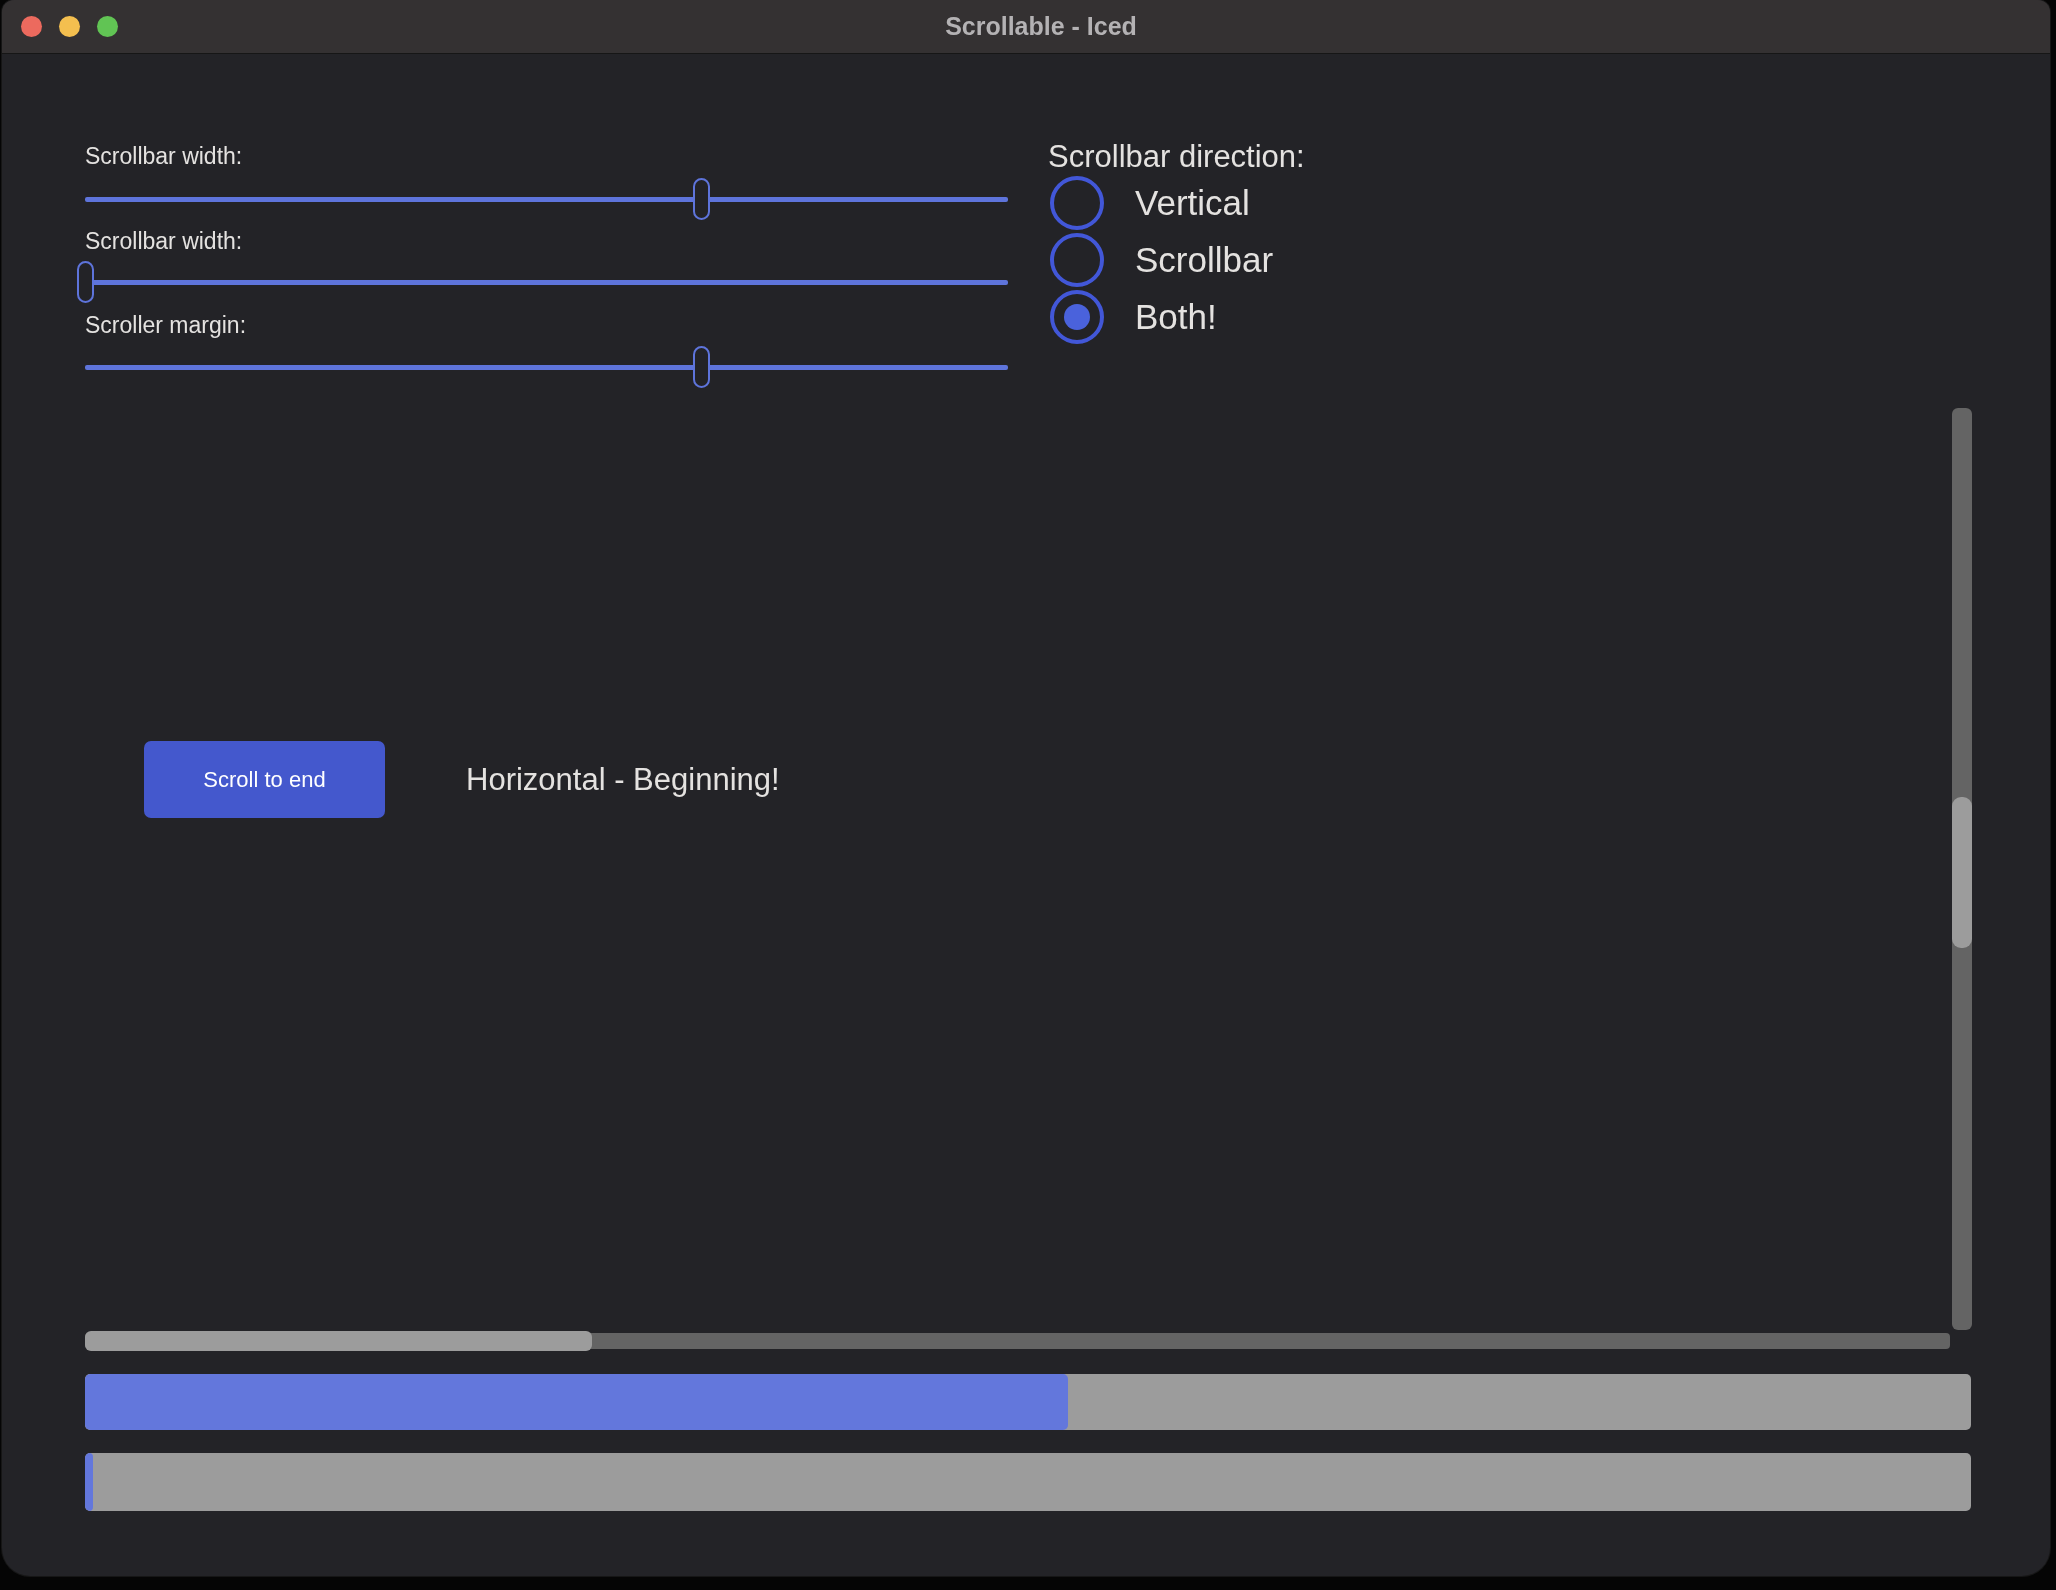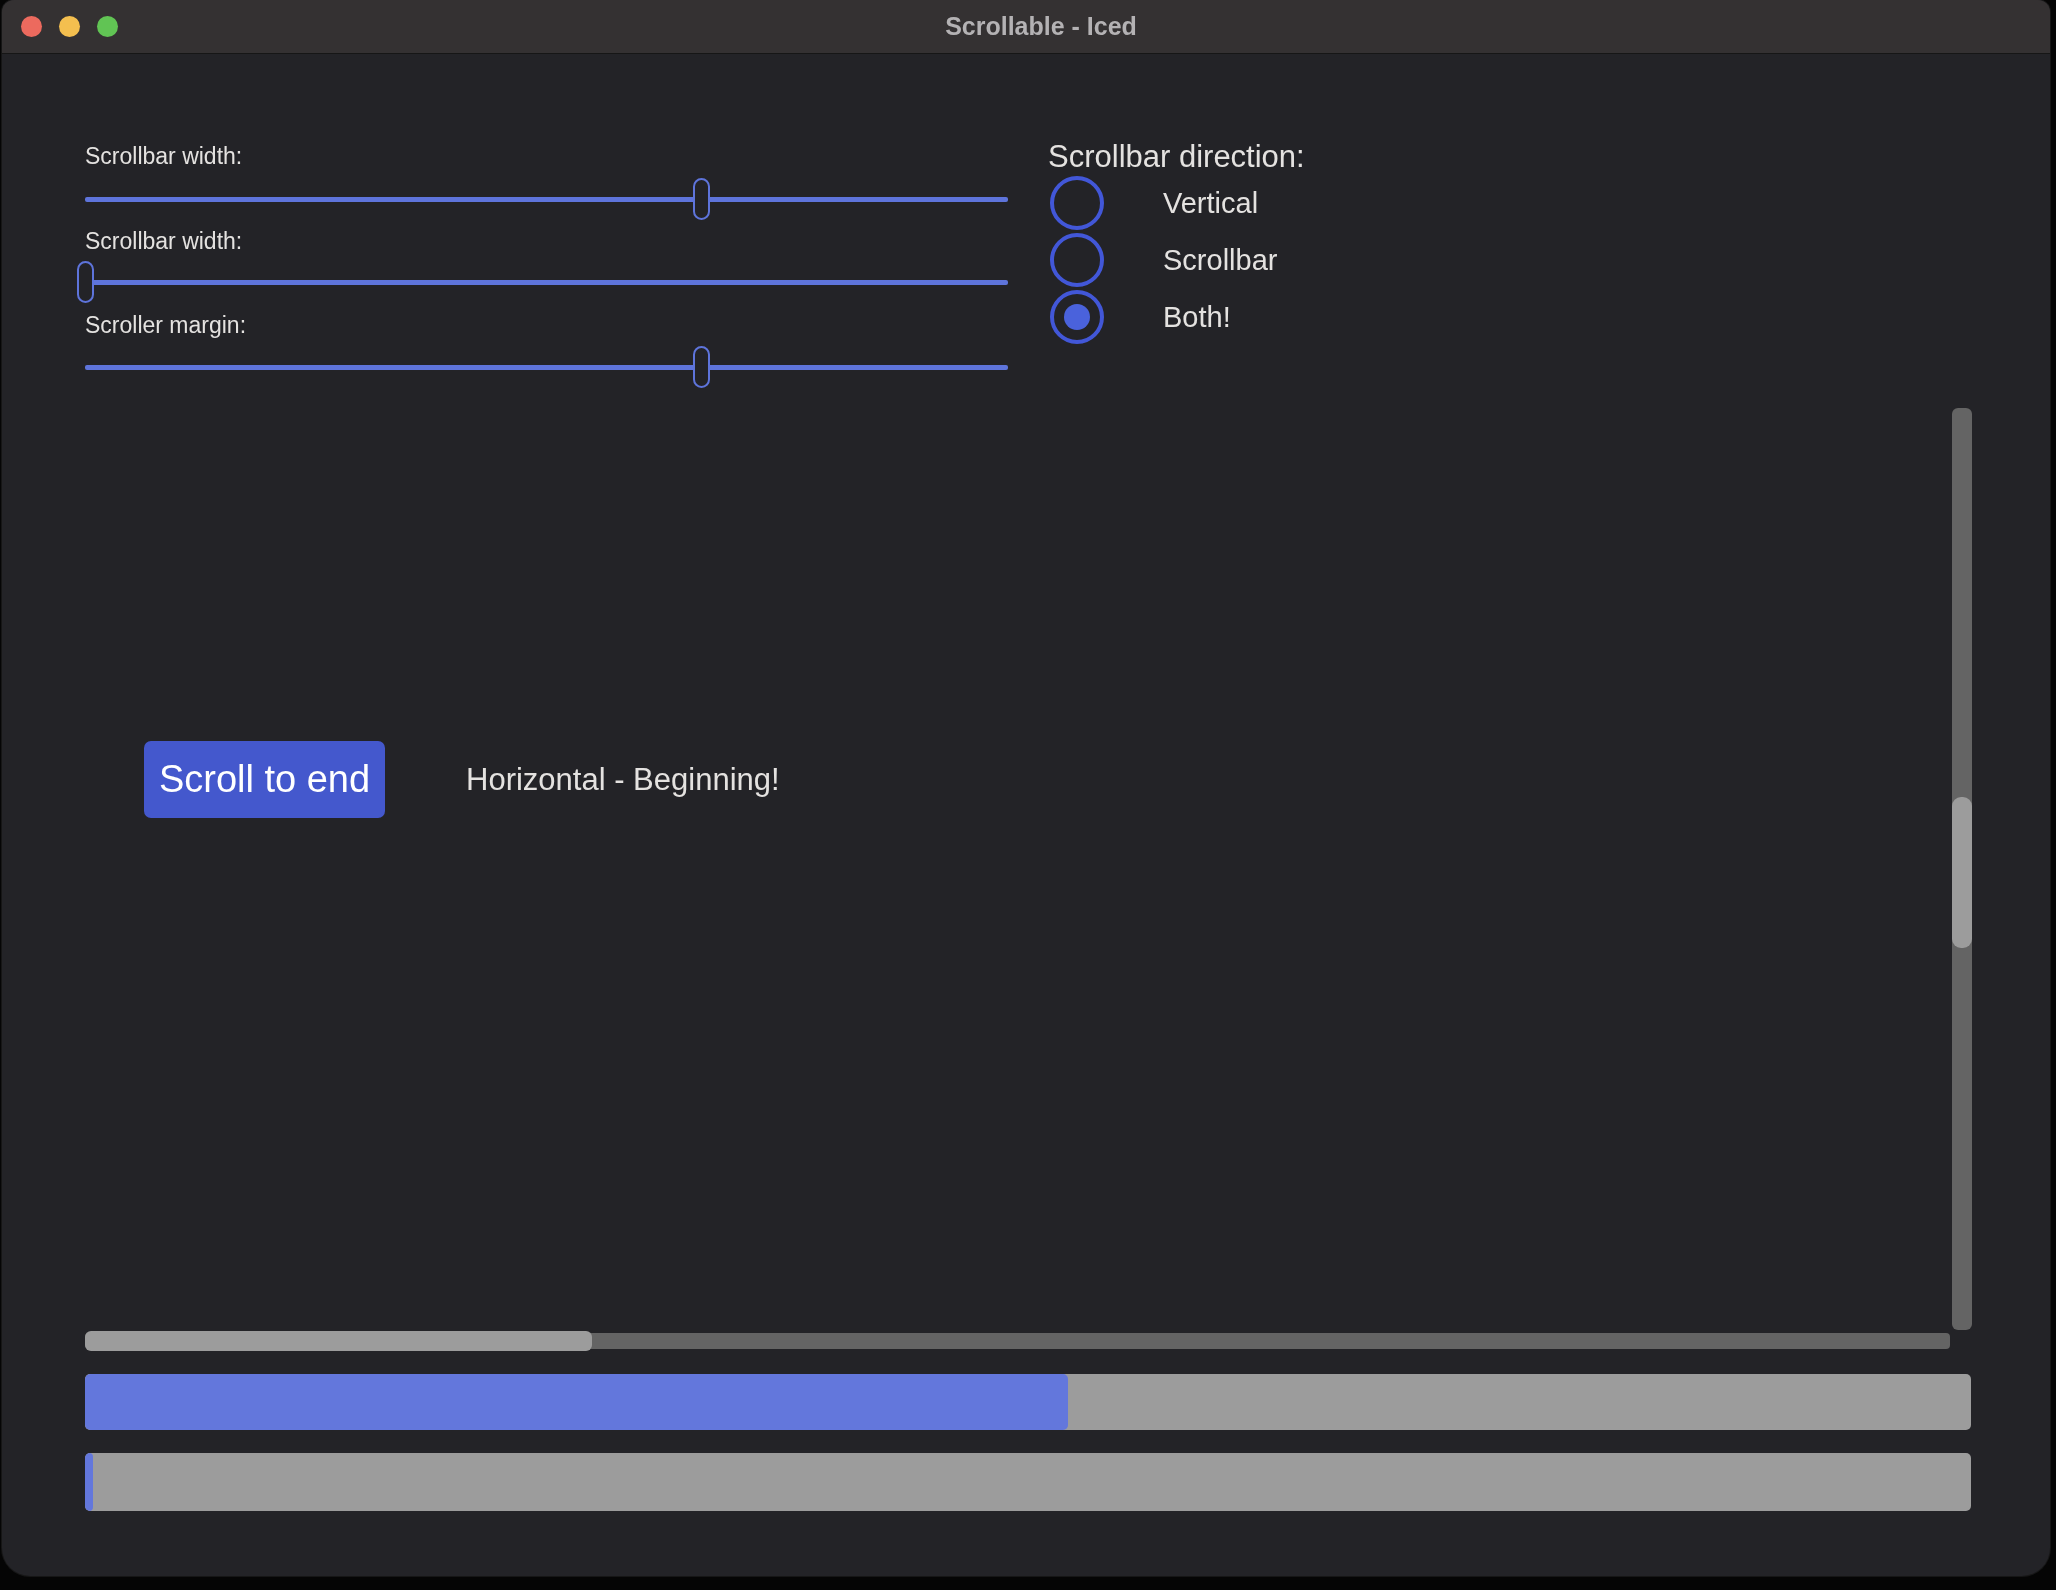--- a/index.html
+++ b/index.html
@@ -57,26 +57,26 @@
   .radio-row{position:absolute;left:1048px;height:54px;display:flex;align-items:center;gap:31px;cursor:default;}
   .radio-circle{
     width:46px;height:46px;box-sizing:content-box;border:4px solid var(--radio-blue);
     border-radius:50%;position:relative;flex:0 0 auto;
   }
   .radio-circle .dot{
     position:absolute;left:50%;top:50%;width:26px;height:26px;margin:-13px 0 0 -13px;
     border-radius:50%;background:var(--radio-dot-blue);display:none;
   }
   .radio-row.selected .radio-circle .dot{display:block;}
-  .radio-label{font-size:29px;color:var(--text);white-space:nowrap;margin-left:28px;}
+  .radio-label{font-size:35px;color:var(--text);white-space:nowrap;}
 
   .btn{
     position:absolute;left:142px;top:741px;width:241px;height:77px;
     background:var(--button-blue);border:none;border-radius:7px;
-    color:#FFFFFF;font-size:38px;font-family:"Liberation Sans",sans-serif;
+    color:#FFFFFF;font-size:22px;font-family:"Liberation Sans",sans-serif;
   }
   .status{
     position:absolute;left:464px;top:741px;height:77px;line-height:77px;
     font-size:31px;color:var(--text);white-space:nowrap;
   }
 
   .v-track{
     position:absolute;left:1950px;top:408px;width:20px;height:922px;
     background:var(--track-gray);border-radius:6px;
   }

